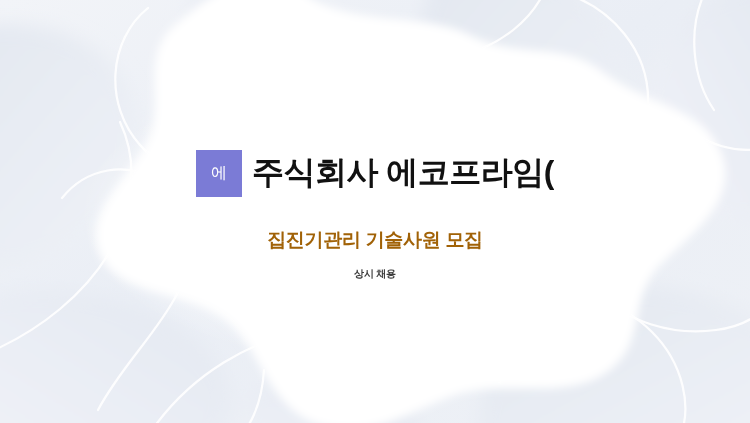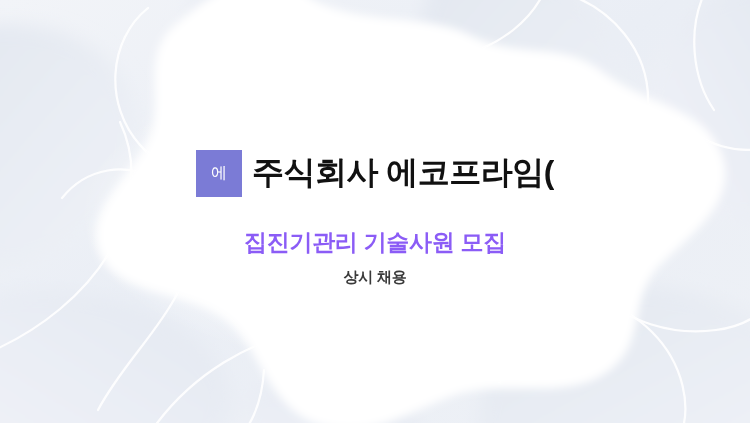--- a/index.html
+++ b/index.html
@@ -82,34 +82,34 @@
     text-overflow: clip;
     max-width: 400px;
   }
 
   #job-title {
     position: absolute;
     left: 0;
     right: 0;
     top: 228px;
     text-align: center;
-    font-size: 23px;
+    font-size: 19px;
     font-weight: 700;
-    color: #8b5cf6;
+    color: #a16207;
     letter-spacing: -0.3px;
     line-height: 1.3;
   }
 
   #hiring-period {
     position: absolute;
     left: 0;
     right: 0;
     top: 267px;
     text-align: center;
-    font-size: 15px;
+    font-size: 10px;
     font-weight: 700;
     color: #3a3a3a;
     letter-spacing: -0.2px;
     line-height: 1.3;
   }
 </style>
 </head>
 <body>
 
 <div id="poster">

